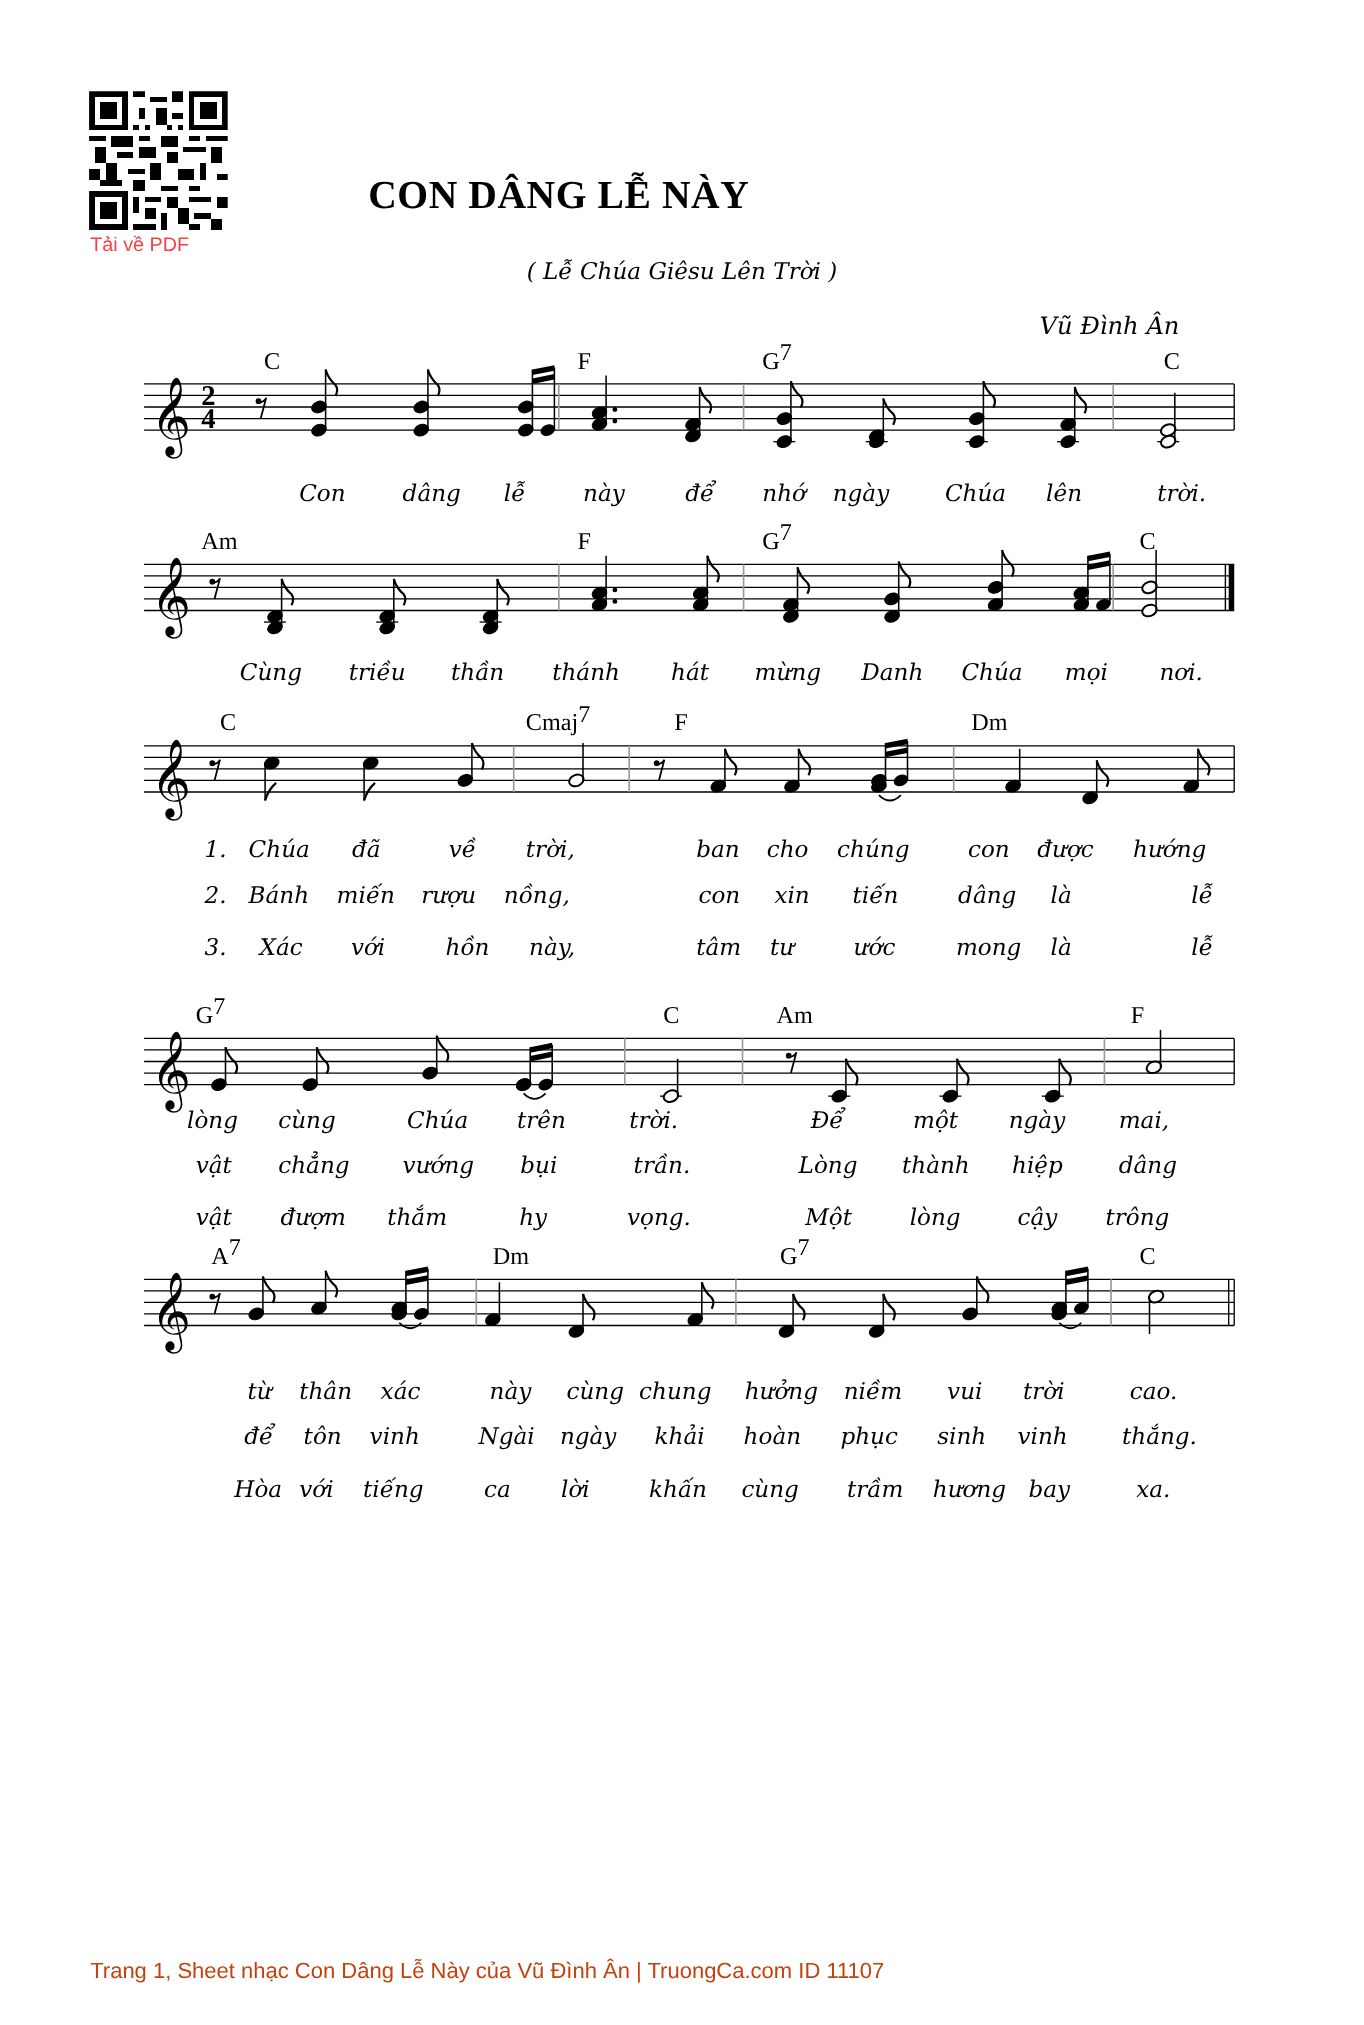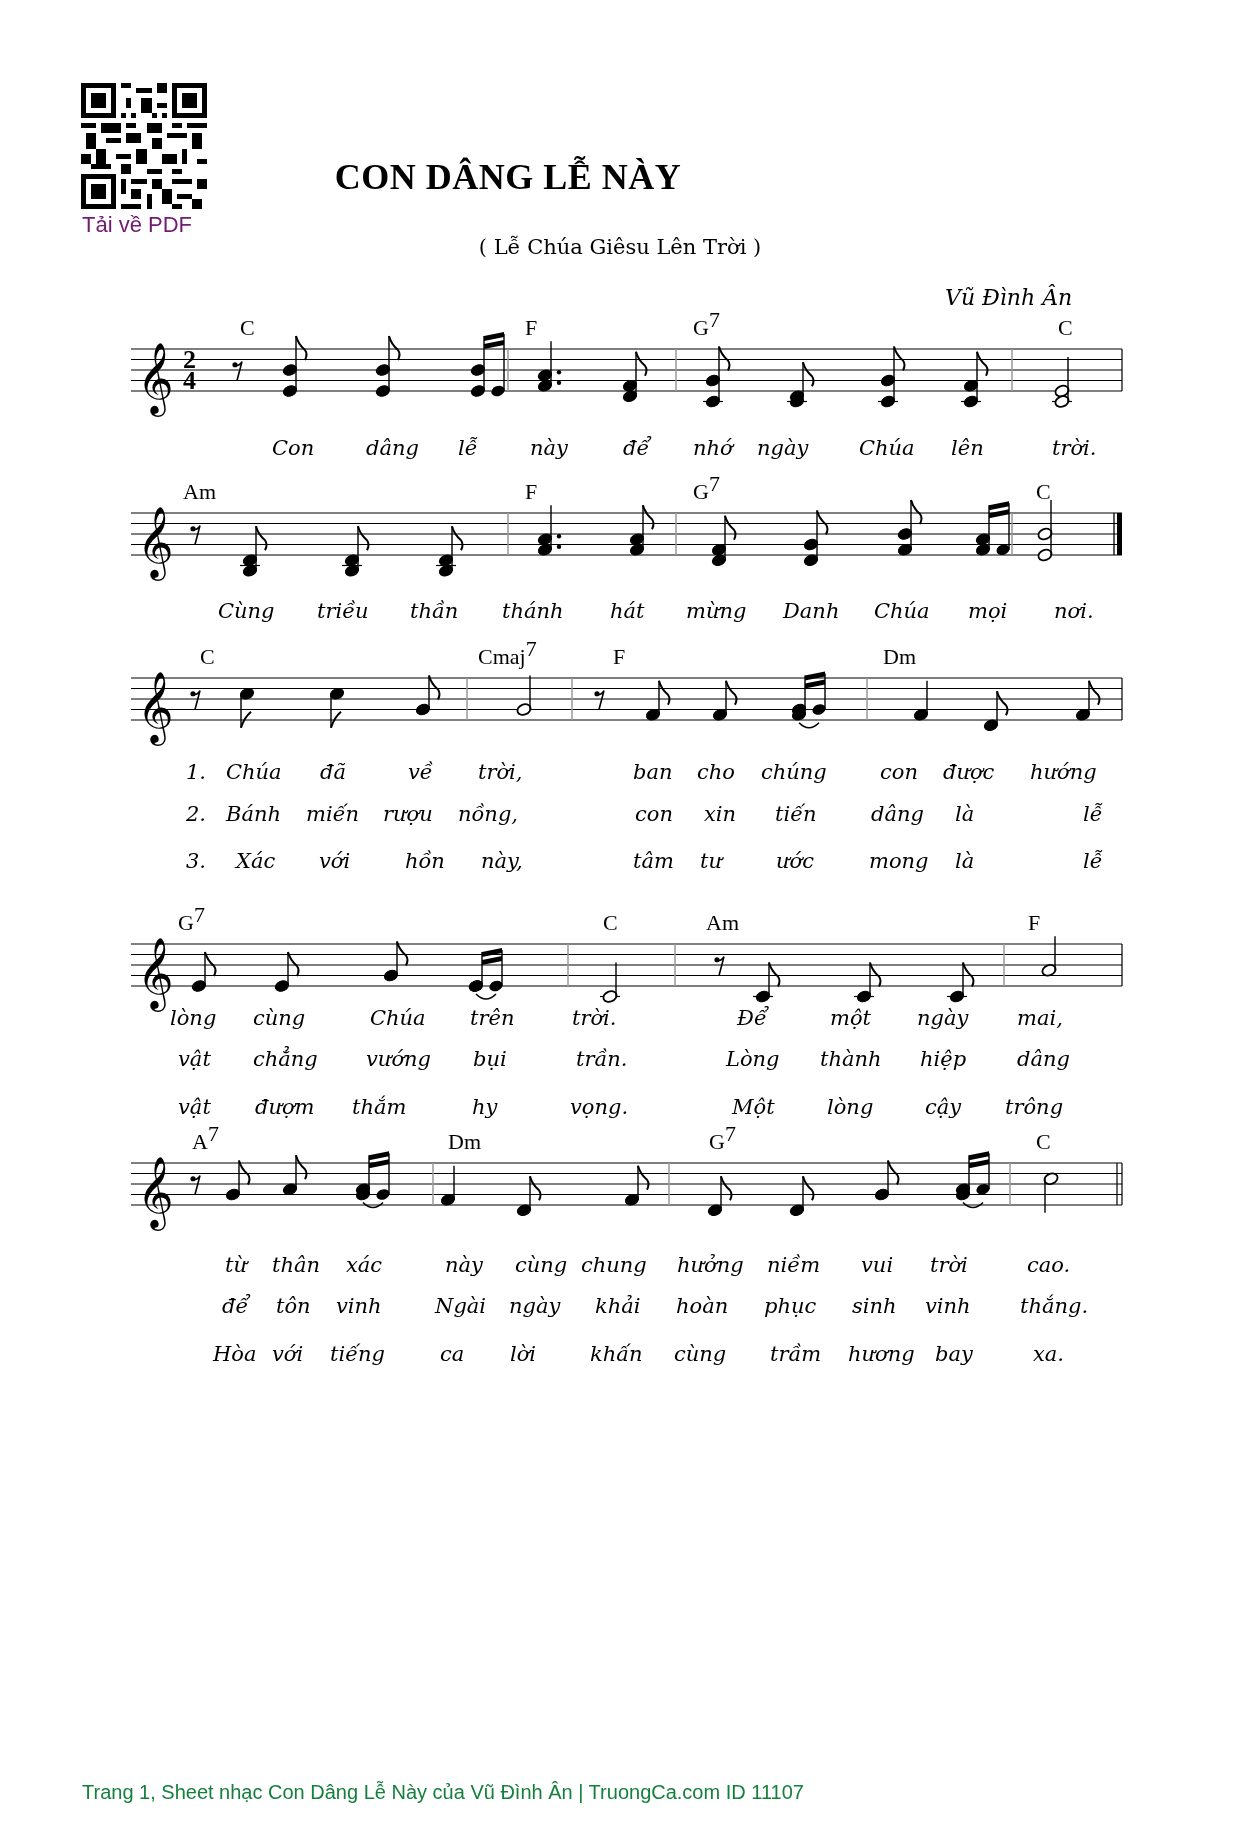--- a/index.html
+++ b/index.html
@@ -1,23 +1,23 @@
 <!DOCTYPE html>
 <html><head>
 <meta charset="utf-8">
 <style>
   html, body { margin: 0; padding: 0; background: #ffffff; }
   body { width: 1240px; height: 1841px; position: relative; overflow: hidden; font-family: "DejaVu Serif", serif; color: #000; }
   .qr { position: absolute; left: 81px; top: 83px; width: 126px; height: 126px; }
-  .qr-label { position: absolute; left: 82px; top: 212px; font-family: "Liberation Sans", sans-serif; font-size: 22px; color: #701a75; }
+  .qr-label { position: absolute; left: 82px; top: 212px; font-family: "Liberation Sans", sans-serif; font-size: 18px; color: #ef4444; }
   .title { position: absolute; left: 0; width: 1016px; top: 156px; text-align: center; font-family: "Liberation Serif", serif; font-weight: bold; font-size: 36px; letter-spacing: 0.5px; }
-  .subtitle { position: absolute; left: 0; width: 1240px; top: 235px; text-align: center; font-family: "DejaVu Serif", serif; font-size: 21px; }
+  .subtitle { position: absolute; left: 0; width: 1240px; top: 235px; text-align: center; font-family: "DejaVu Serif", serif; font-style: italic; font-size: 21px; }
   .composer { position: absolute; left: 945px; top: 285px; font-family: "DejaVu Serif", serif; font-style: italic; font-size: 22px; text-align: center; }
   .score { position: absolute; left: 0; top: 0; }
-  .footer { position: absolute; left: 82px; top: 1781px; font-family: "Liberation Sans", sans-serif; font-size: 20px; color: #15803d; }
+  .footer { position: absolute; left: 82px; top: 1781px; font-family: "Liberation Sans", sans-serif; font-size: 20px; color: #c2410c; }
   svg text.chord { font-family: "Liberation Serif", serif; font-size: 22px; }
   svg text.lyric { font-family: "DejaVu Serif", serif; font-style: italic; font-size: 21px; }
   svg text.clef { font-family: "DejaVu Sans", sans-serif; font-size: 62px; }
   svg text.timesig { font-family: "Liberation Serif", serif; font-weight: bold; font-size: 26px; }
 </style>
 </head>
 <body>
 
 <svg class="qr" viewBox="0 0 25 25" shape-rendering="crispEdges">
   <rect width="25" height="25" fill="#fff"></rect>

